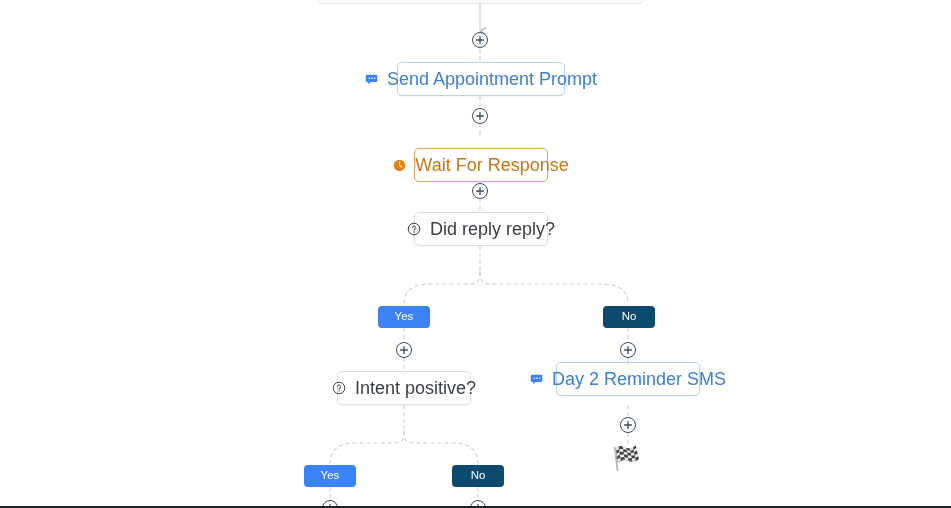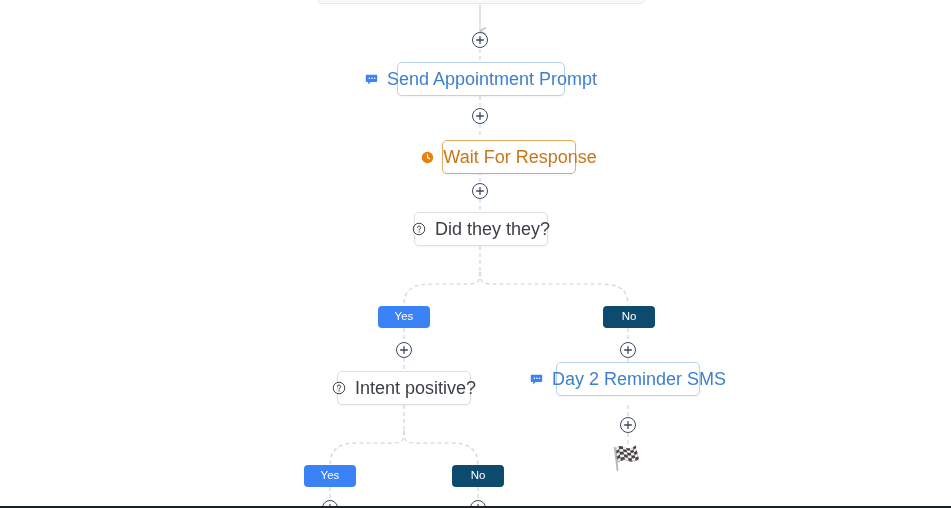--- a/index.html
+++ b/index.html
@@ -264,42 +264,42 @@
                    a1,1 0 0 1 -1,-1 V3 a1,1 0 0 1 1,-1 z" fill="#3b82f6"></path>
           <circle cx="5.3" cy="6.4" r="1" fill="#ffffff"></circle>
           <circle cx="8.5" cy="6.4" r="1" fill="#ffffff"></circle>
           <circle cx="11.7" cy="6.4" r="1" fill="#ffffff"></circle>
         </svg>
       </span>
       <span>Send Appointment Prompt</span>
     </div>
   </div>
 
-  <div class="node" style="left:414px; top:140px; width:134px; height:34px;margin-left:28px;">
+  <div class="node" style="left:414px; top:148px; width:134px; height:34px;">
     <div class="card orange" style="width:134px;">
       <span class="ico">
         <svg width="13" height="13" viewBox="0 0 16 16">
           <circle cx="8" cy="8" r="7" fill="#e8820e"></circle>
           <path d="M8,4.2 V8 L10.6,9.6" stroke="#ffffff" stroke-width="1.4" fill="none" stroke-linecap="round" stroke-linejoin="round"></path>
         </svg>
       </span>
       <span>Wait For Response</span>
     </div>
   </div>
 
   <div class="node" style="left:414px; top:212px; width:134px; height:34px;">
     <div class="card gray" style="width:134px;">
       <span class="ico">
         <svg width="14" height="14" viewBox="0 0 16 16">
           <circle cx="8" cy="8" r="6.6" fill="none" stroke="#3a3f45" stroke-width="1.1"></circle>
           <path d="M6.2,6.2 a1.85,1.85 0 1 1 2.1,2.05 V9.3" fill="none" stroke="#3a3f45" stroke-width="1.1" stroke-linecap="round"></path>
           <circle cx="8.15" cy="11.4" r="0.72" fill="#3a3f45"></circle>
         </svg>
       </span>
-      <span>Did they they?</span>
+      <span>Did reply reply?</span>
     </div>
   </div>
 
   <div class="node" style="left:378px; top:306px;">
     <div class="chip yes">
       <span>Yes</span>
     </div>
   </div>
 
   <div class="node" style="left:603px; top:306px;">

